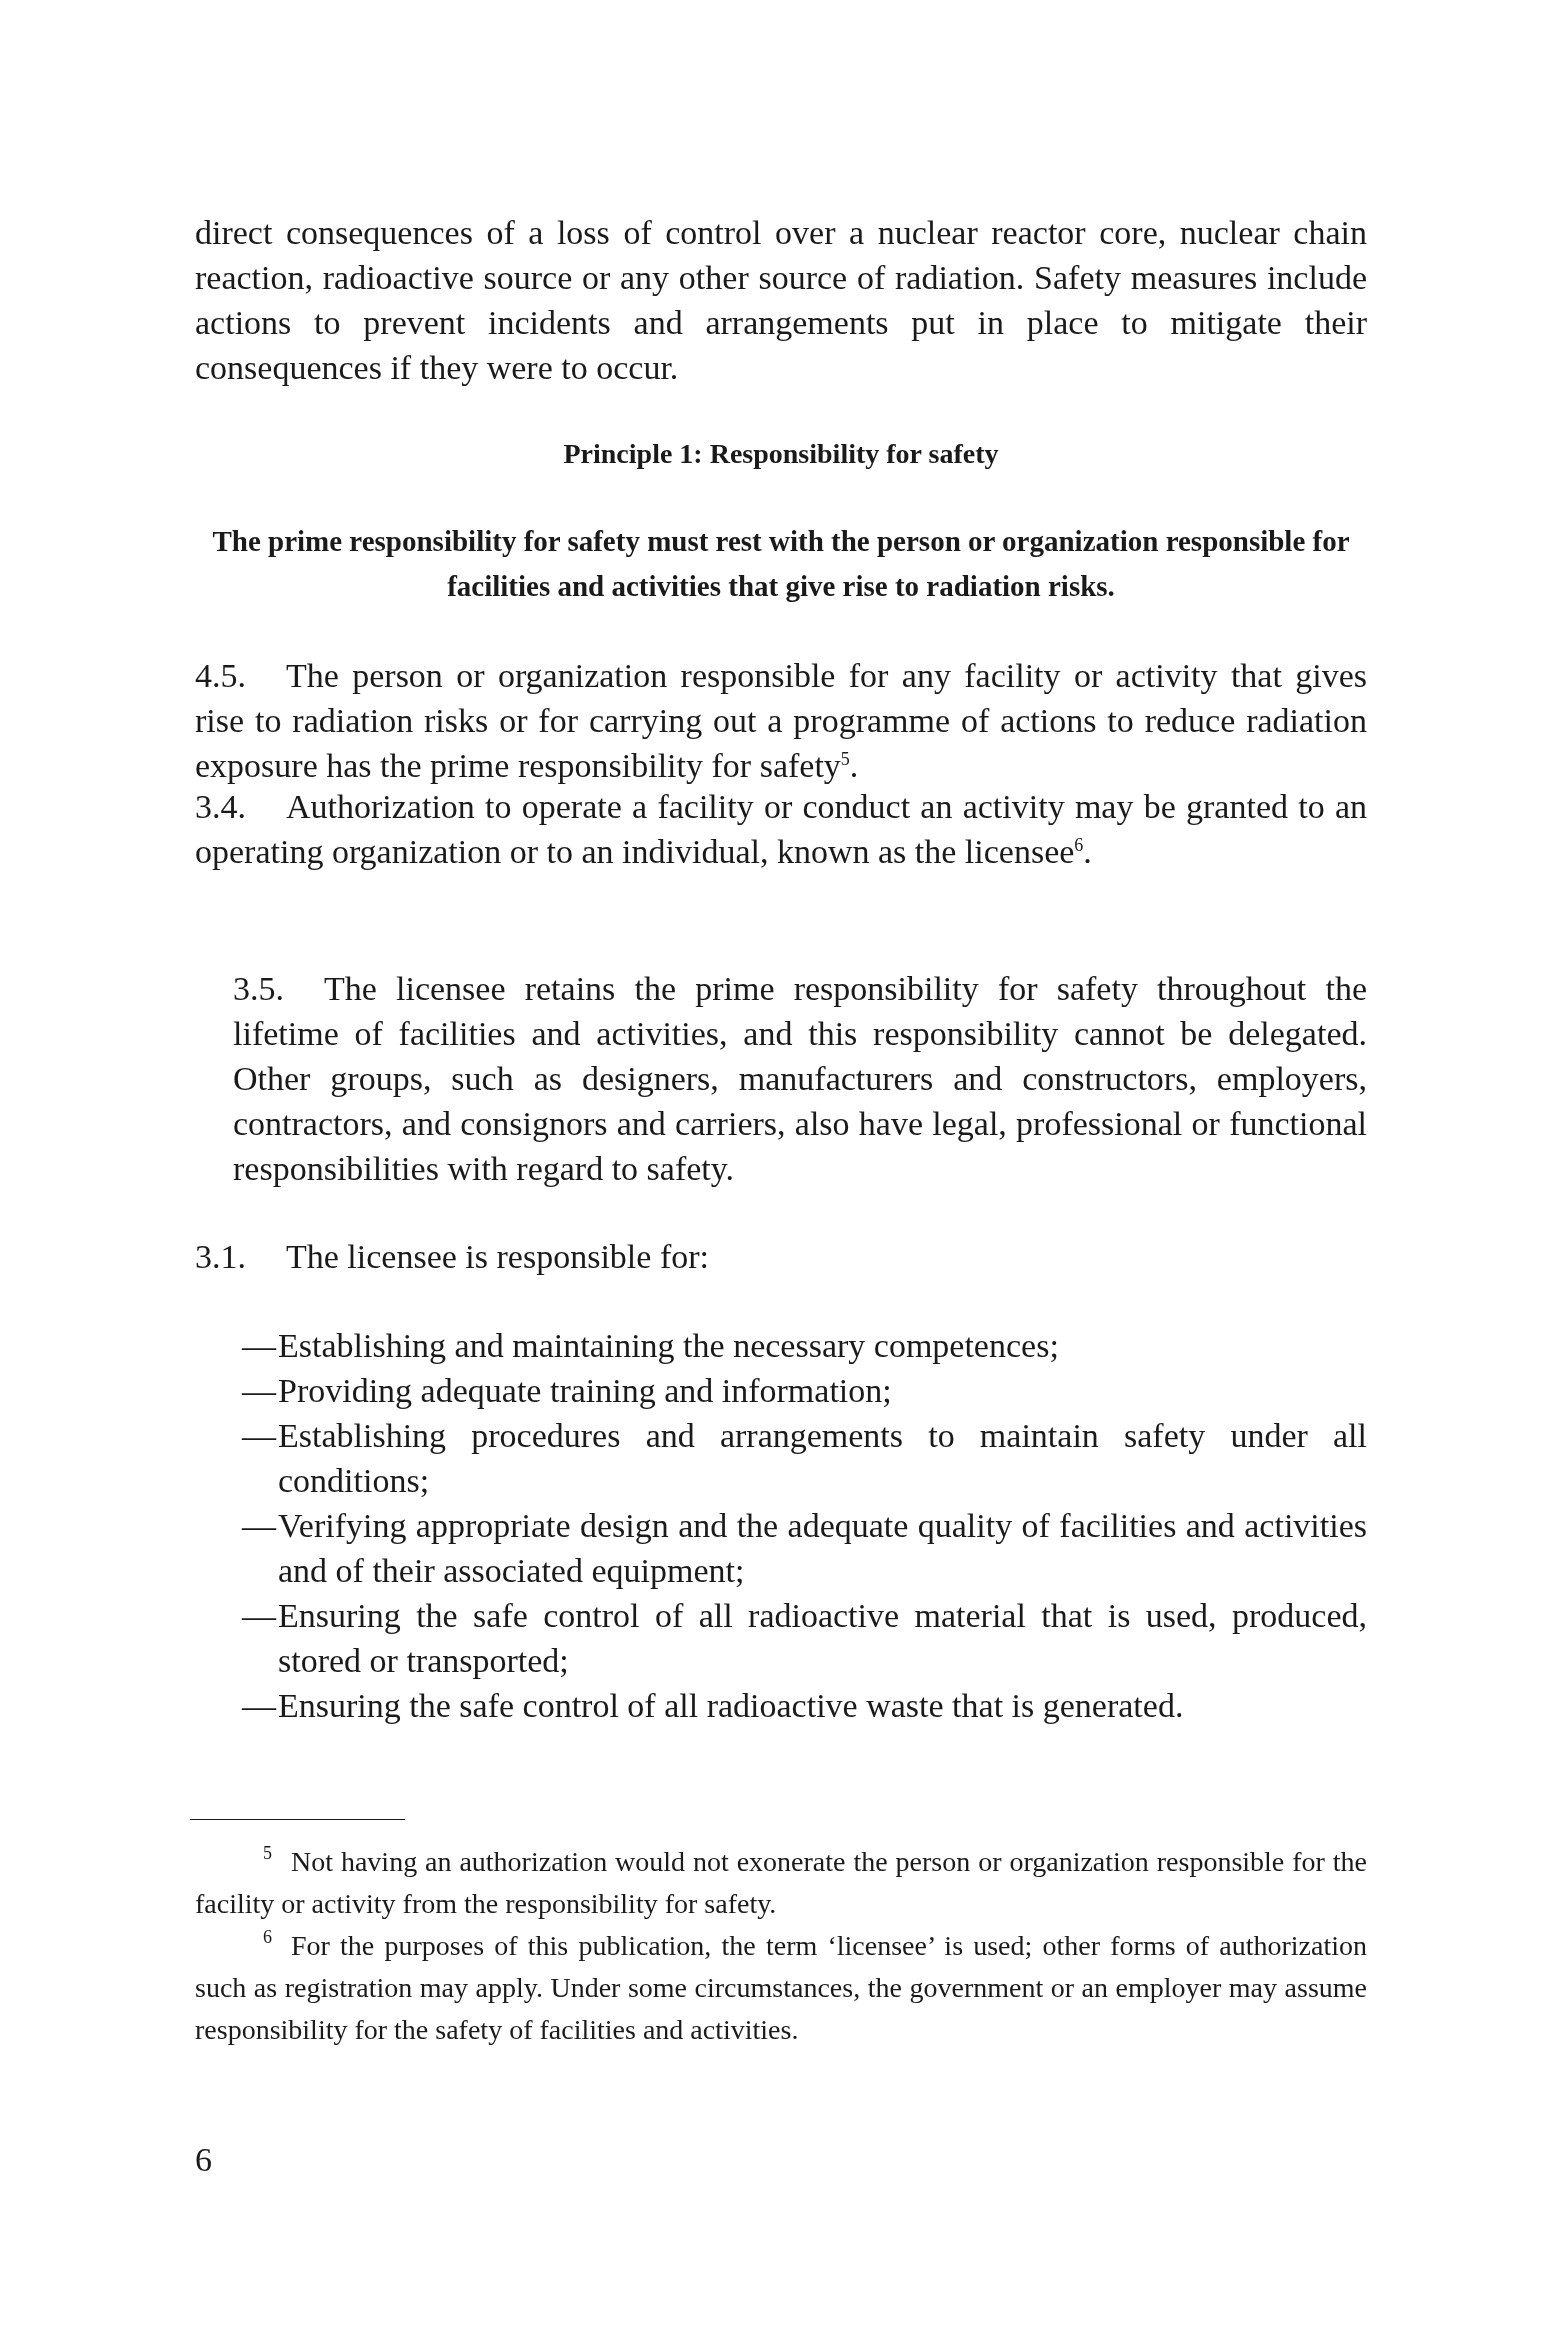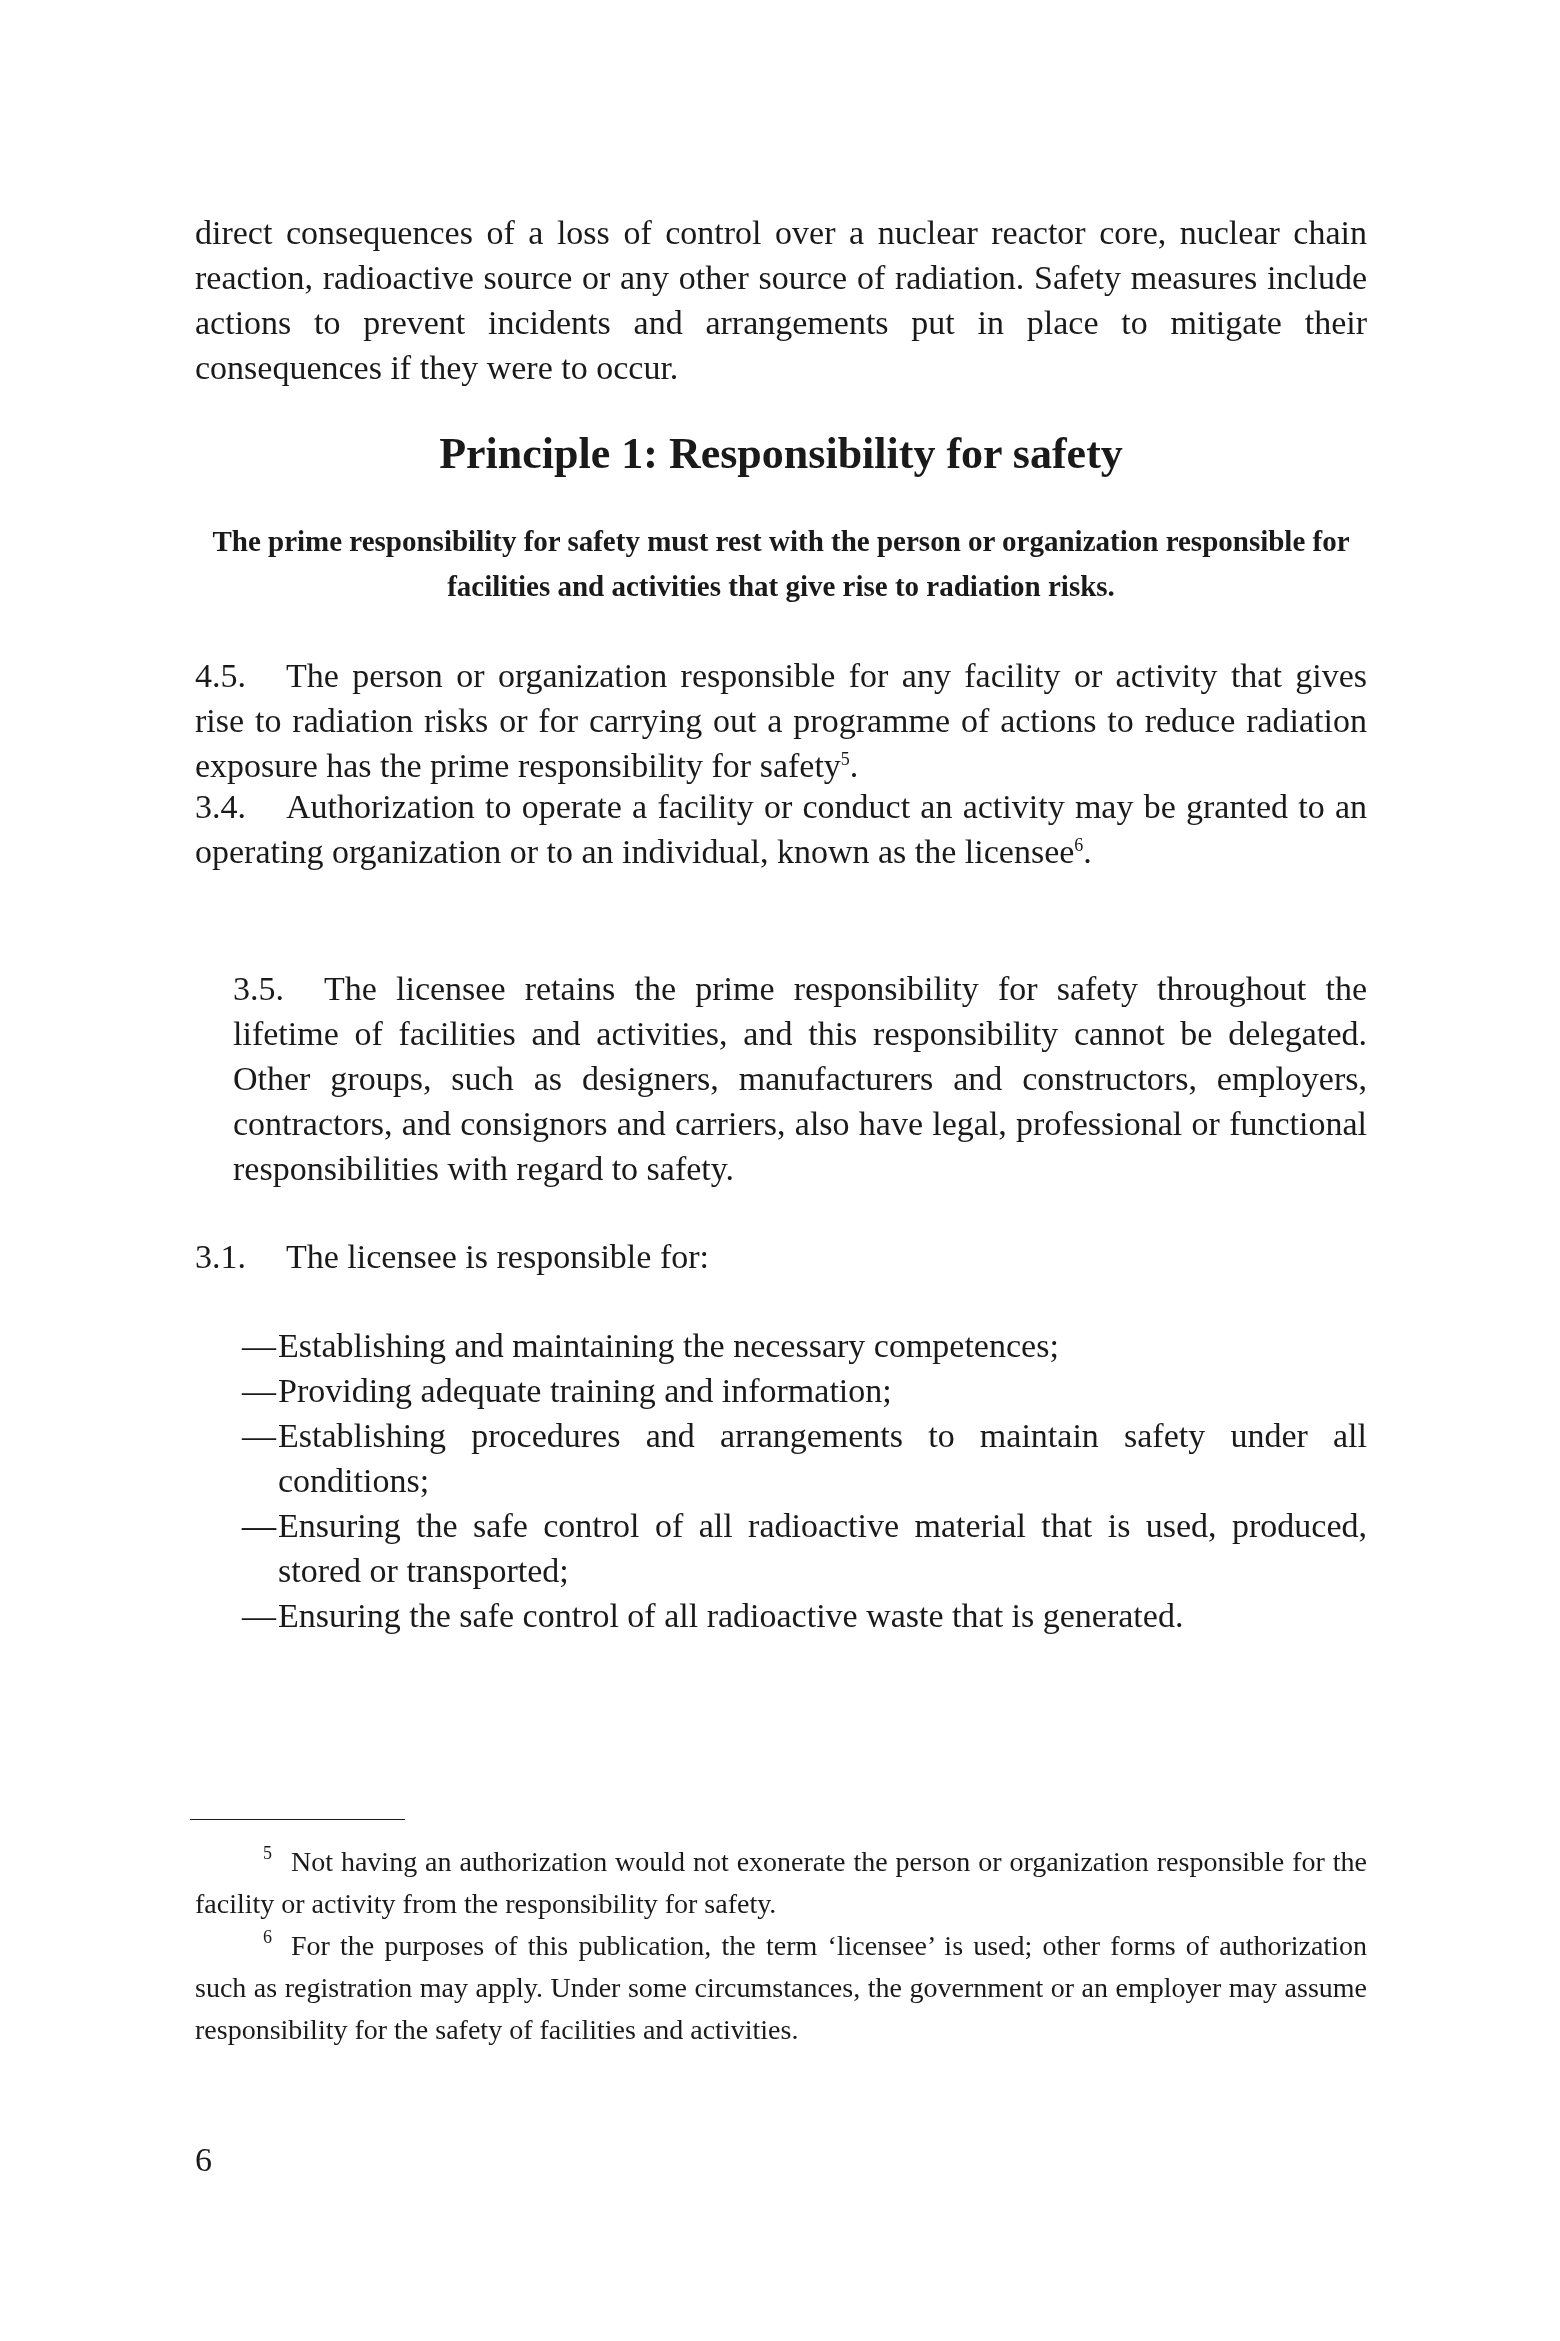--- a/index.html
+++ b/index.html
@@ -32,21 +32,21 @@
       display: inline-block;
       width: 91px;
     }
     #p-intro { position: absolute; top: 210px; }
     .principle-title {
       position: absolute;
       top: 431px;
       width: 100%;
       text-align: center;
       font-weight: bold;
-      font-size: 44px;
+      font-size: 28px;
       line-height: 45px;
       margin: 0;
     }
     .principle-stmt {
       position: absolute;
       top: 519px;
       width: 100%;
       text-align: center;
       font-weight: bold;
       font-size: 29px;
@@ -146,21 +146,21 @@
   </p>
 
   <p id="p-3-6" class="para last-left">
     <span class="num">3.1.</span><span>The licensee is responsible for:</span>
   </p>
 
   <ul class="bullets">
     <li><span class="dash">—</span><span>Establishing and maintaining the necessary competences;</span></li>
     <li><span class="dash">—</span><span>Providing adequate training and information;</span></li>
     <li><span class="dash">—</span><span>Establishing procedures and arrangements to maintain safety under all conditions;</span></li>
-    <li><span class="dash">—</span></li>
+    <li><span class="dash">—</span><span>Verifying appropriate design and the adequate quality of facilities and activities and of their associated equipment;</span></li>
     <li><span class="dash">—</span><span>Ensuring the safe control of all radioactive material that is used, produced, stored or transported;</span></li>
     <li><span class="dash">—</span><span>Ensuring the safe control of all radioactive waste that is generated.</span></li>
   </ul>
 
   <div class="fn-rule"></div>
 
   <div class="footnotes">
     <p class="fn"><span class="fn-mark">5</span><span>Not having an authorization would not exonerate the person or organization responsible for the facility or activity from the responsibility for safety.</span></p>
     <p class="fn"><span class="fn-mark">6</span><span>For the purposes of this publication, the term ‘licensee’ is used; other forms of authorization such as registration may apply. Under some circumstances, the government or an employer may assume responsibility for the safety of facilities and activities.</span></p>
   </div>

